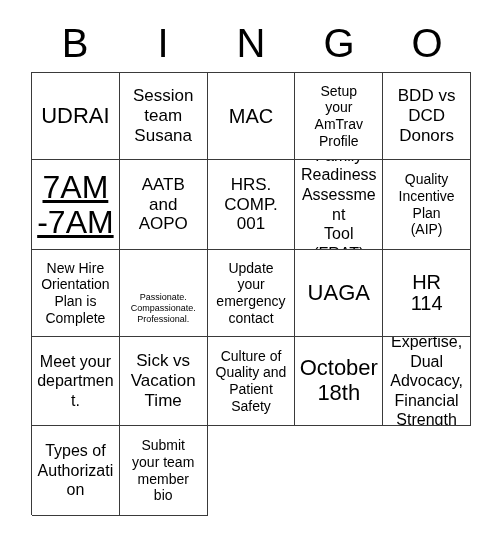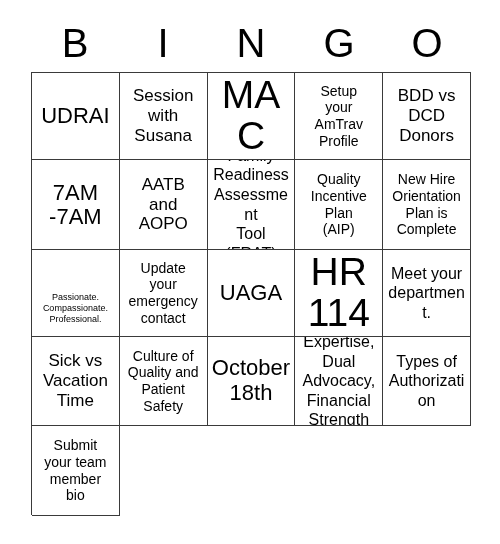--- a/index.html
+++ b/index.html
@@ -72,22 +72,22 @@
   }
   .cell-text {
     display: block;
     width: 100%;
     line-height: 1.14;
     white-space: pre-line;
     word-break: break-word;
   }
 
   
-  .fs-xxl .cell-text { font-size: 39px; line-height: 1.05; }
-  .fs-xl  .cell-text { font-size: 22px; line-height: 1.08; }
+  .fs-xxl .cell-text { font-size: 20px; line-height: 1.05; }
+  .fs-xl  .cell-text { font-size: 32px; line-height: 1.08; text-decoration: underline; }
   .fs-lg  .cell-text { font-size: 22px; line-height: 1.13; }
   .fs-md  .cell-text { font-size: 17px; line-height: 1.16; }
   .fs-sm  .cell-text { font-size: 14px; line-height: 1.18; }
   .fs-xs  .cell-text { font-size: 16px; line-height: 1.22; }
   .fs-xxs .cell-text { font-size: 9px;  line-height: 1.25; margin-top: 31px; }
 </style>
 </head>
 <body>
 
 <div id="bingo-card">
@@ -99,21 +99,21 @@
       <div class="header-letter">G</div>
       <div class="header-letter">O</div>
     </div>
 
   <div id="bingo-grid">
       <div class="bingo-cell fs-lg">
         <span class="cell-text">UDRAI</span>
       </div>
       <div class="bingo-cell fs-md">
         <span class="cell-text">Session
-with
+team
 Susana</span>
       </div>
       <div class="bingo-cell fs-xxl">
         <span class="cell-text">MAC</span>
       </div>
       <div class="bingo-cell fs-sm">
         <span class="cell-text">Setup
 your
 AmTrav
 Profile</span>
@@ -124,20 +124,25 @@
 Donors</span>
       </div>
       <div class="bingo-cell fs-xl">
         <span class="cell-text">7AM
 -7AM</span>
       </div>
       <div class="bingo-cell fs-md">
         <span class="cell-text">AATB
 and
 AOPO</span>
+      </div>
+      <div class="bingo-cell fs-md">
+        <span class="cell-text">HRS.
+COMP.
+001</span>
       </div>
       <div class="bingo-cell fs-xs">
         <span class="cell-text">Family
 Readiness
 Assessment
 Tool
 (FRAT)</span>
       </div>
       <div class="bingo-cell fs-sm">
         <span class="cell-text">Quality

